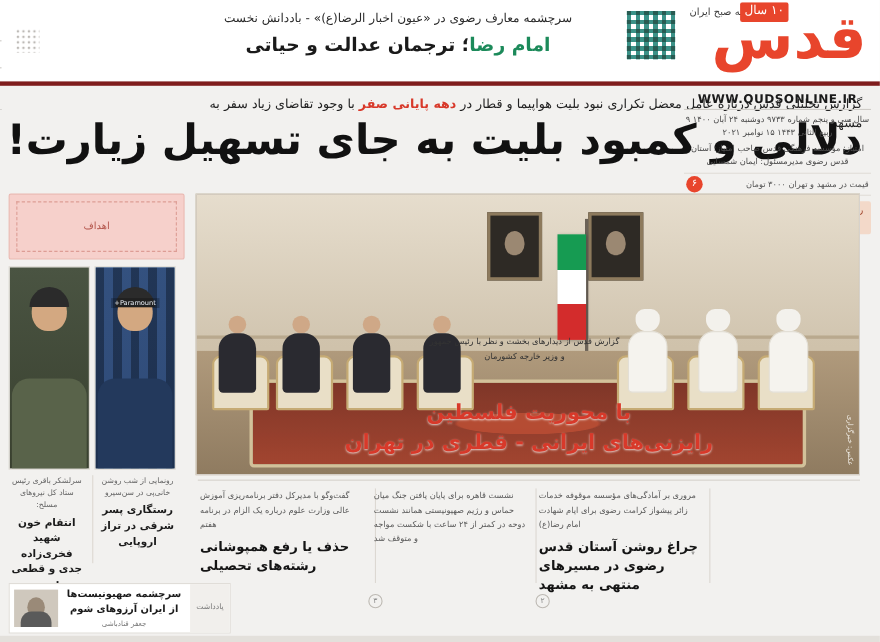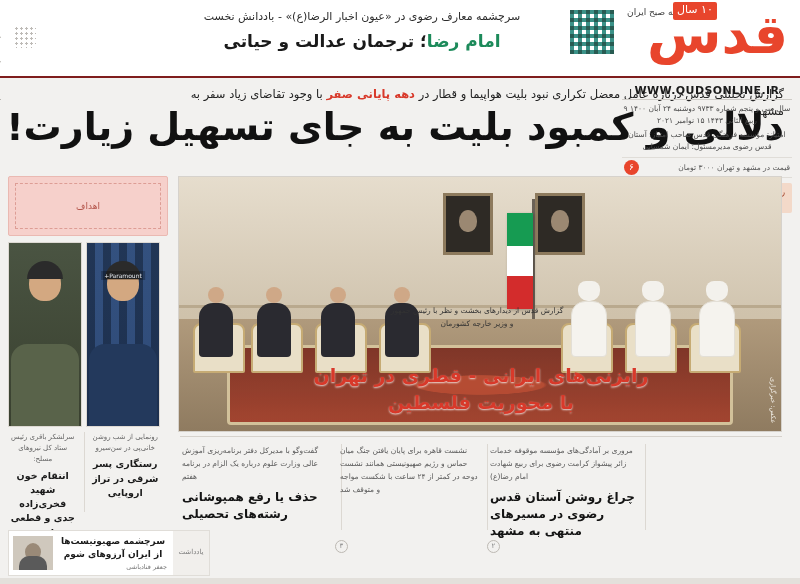--- a/index.html
+++ b/index.html
@@ -18,21 +18,21 @@
     overflow: hidden;
     box-sizing: border-box;
   }
   
   .top-strip {
     position: absolute;
     top: 0; left: 0;
     width: 800px;
     height: 78px;
     background: #ffffff;
-    border-bottom: 2px solid #7f1d1d;
+    border-bottom: 4px solid #7f1d1d;
     box-sizing: border-box;
     padding-left: 40px;
   }
   .masthead {
     position: absolute;
     top: 2px;
     right: 4px;
     width: 175px;
     height: 90px;
     overflow: hidden;
@@ -508,21 +508,21 @@
     display: flex; align-items: center; justify-content: center;
     text-align: center;
     line-height: 1.4;
   }
   .bb-text {
     flex: 1;
     padding: 0 6px;
     text-align: center;
   }
   .bb-ttl { font-size: 9px; font-weight: bold; color: #1a1a1a; line-height: 1.4; }
-  .bb-sub { font-size: 6.5px; color: #777; margin-top: 2px; text-align: right; }
+  .bb-sub { font-size: 6.5px; color: #777; margin-top: 2px; }
   .bb-ava {
     width: 40px; height: 34px;
     background: #cfc8bd;
     position: relative;
     overflow: hidden;
     margin-left: 4px;
   }
   .bb-ava .h { position:absolute; top:7px; left:50%; margin-left:-8px; width:16px;height:18px;border-radius:50%;background:#9a8a78;}
   .bb-ava .b { position:absolute; bottom:0; left:50%; margin-left:-14px; width:28px;height:14px;border-radius:10px 10px 0 0;background:#5a5a5a;}
   .footer-strip {
@@ -662,22 +662,22 @@
         <div class="fig-head"></div>
         <div class="fig-body"></div>
       </div>
     <div class="figure suit" style="left:20px;">
         <div class="fig-head"></div>
         <div class="fig-body"></div>
       </div>
 
     <div class="caption-box">گزارش قدس از دیدارهای بخشت و نظر با رئیس جمهور و وزیر خارجه کشورمان</div>
     <div class="photo-title">
+      <div>با محوریت فلسطین</div>
       <div>رایزنی‌های ایرانی - قطری در تهران</div>
-      <div>با محوریت فلسطین</div>
     </div>
     <div class="photo-credit">عکس: خبرگزاری</div>
   </div>
 
   <div class="bottom-rule"></div>
 
   <div class="vline" style="right:458px;"></div>
   <div class="vline" style="right:312px;"></div>
   <div class="vline" style="right:154px;"></div>
 
@@ -687,21 +687,21 @@
 رشته‌های تحصیلی</div>
   </div>
   <div class="num-badge" style="right:604px; top:540px;">۵</div>
 
   <div class="story s2">
     <div class="sub">نشست قاهره برای پایان یافتن جنگ میان حماس و رژیم صهیونیستی همانند نشست دوحه در کمتر از ۲۴ ساعت با شکست مواجه و متوقف شد</div>
   </div>
   <div class="num-badge" style="right:452px; top:540px;">۳</div>
 
   <div class="story s3">
-    <div class="sub">مروری بر آمادگی‌های مؤسسه موقوفه خدمات زائر پیشواز کرامت رضوی برای ربیع شهادت امام رضا(ع)</div>
+    <div class="sub">مروری بر آمادگی‌های مؤسسه موقوفه خدمات زائر پیشواز کرامت رضوی برای ایام شهادت امام رضا(ع)</div>
     <div class="ttl">چراغ روشن آستان قدس رضوی
 در مسیرهای منتهی به مشهد</div>
   </div>
   <div class="num-badge" style="right:300px; top:540px;">۲</div>
 
   <div class="bottom-bar">
     <div class="bb-label">یادداشت</div>
     <div class="bb-text">
       <div class="bb-ttl">سرچشمه صهیونیست‌ها
 از ایران آرزوهای شوم</div>

